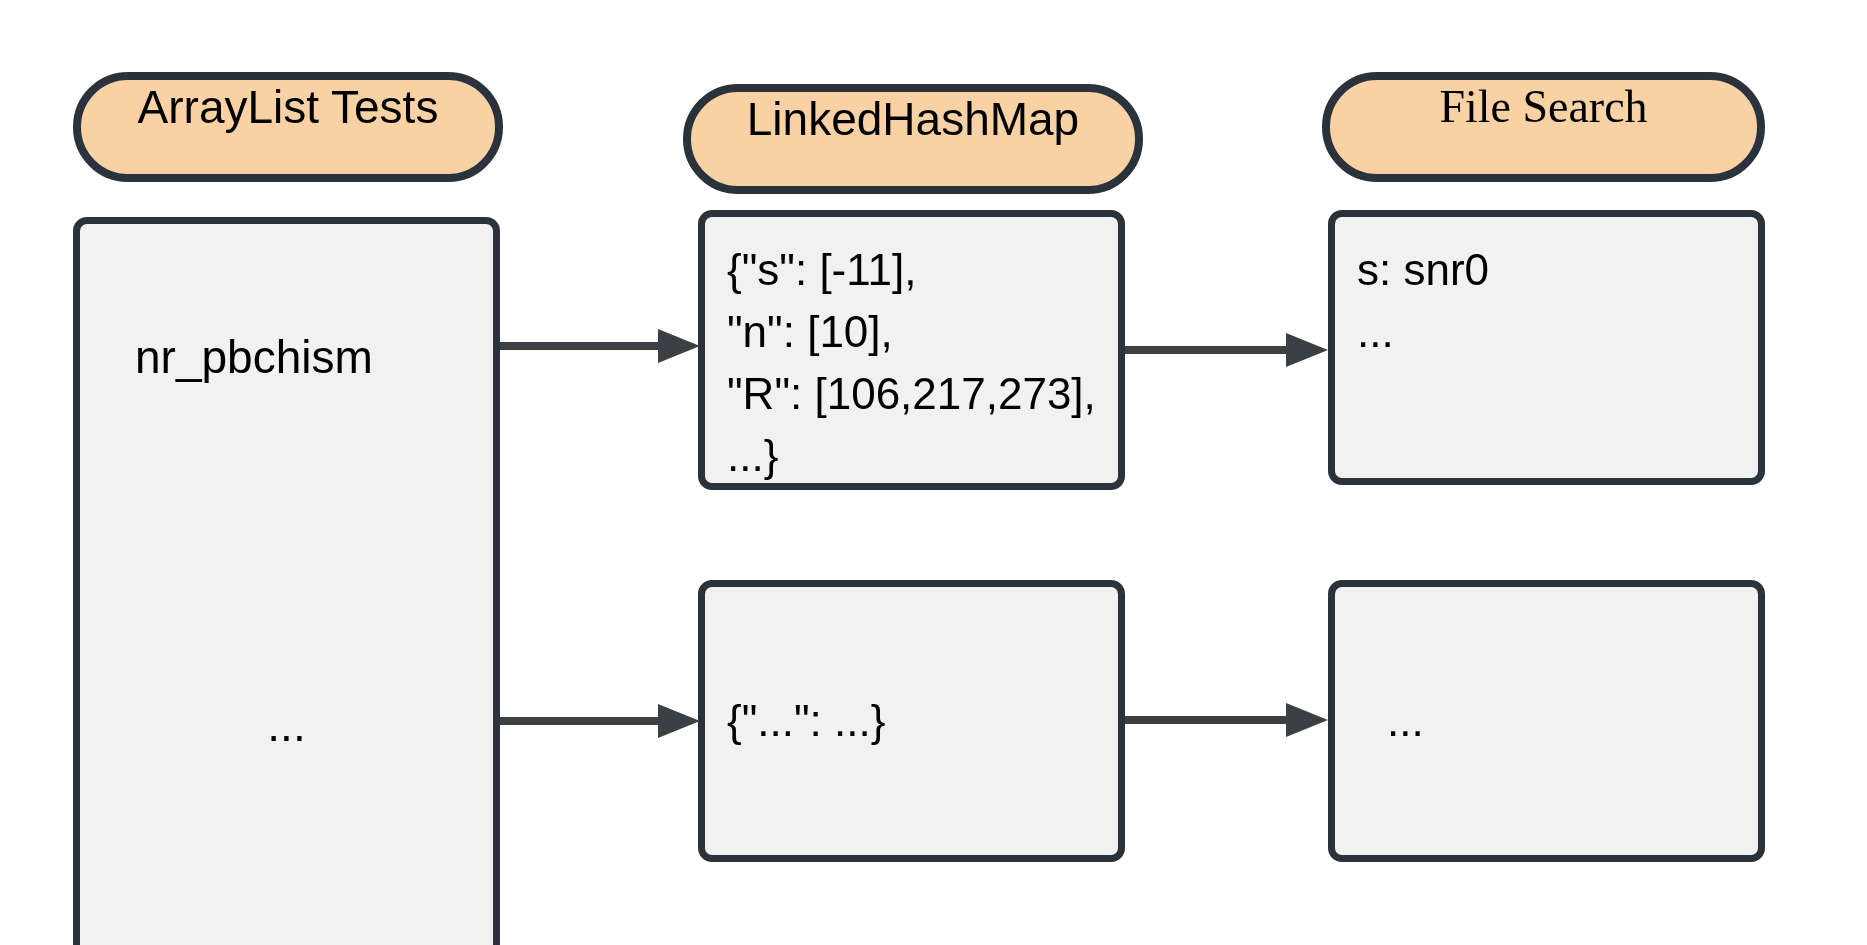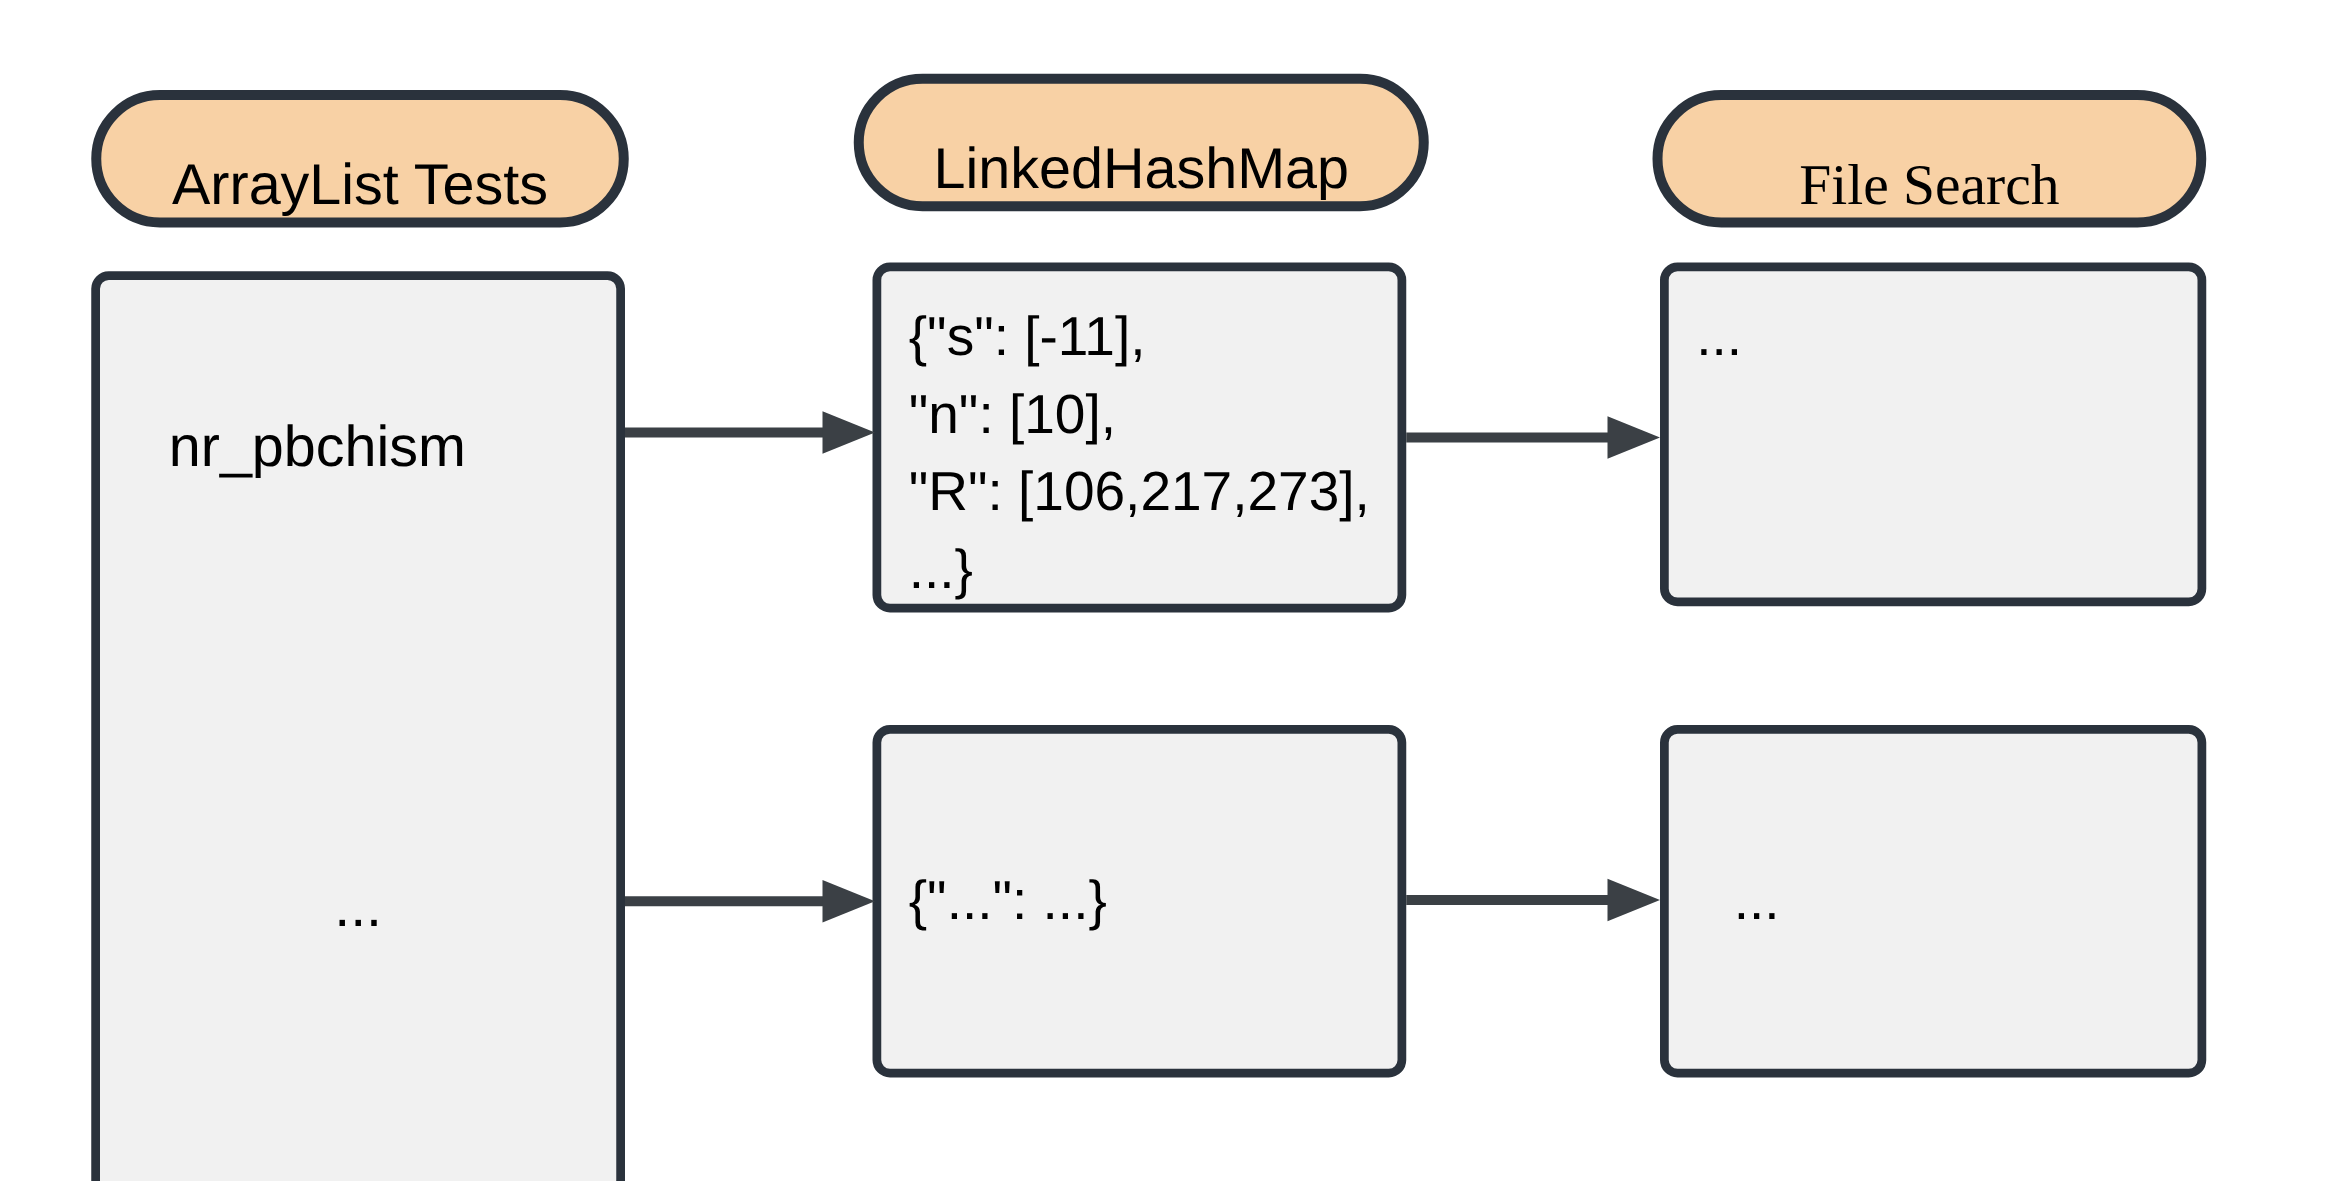--- a/index.html
+++ b/index.html
@@ -21,26 +21,26 @@
   }
   .diagram{position:absolute;inset:0;}
 
   
   .pill{
     position:absolute;
     height:110px;
     background:var(--pill-fill);
     border:8px solid var(--stroke);
     border-radius:55px;
-    display:flex;align-items:flex-end;justify-content:center;
+    display:flex;align-items:flex-start;justify-content:center;
     font-size:46px;
     white-space:nowrap;
   }
   .pill-1{left:73px;top:72px;width:430px;}
-  .pill-2{left:683px;top:59px;width:460px;}
+  .pill-2{left:683px;top:84px;width:460px;}
   .pill-3{left:1322px;top:72px;width:443px;font-family:Liberation Serif, serif;}
 
   
   .box{
     position:absolute;
     background:var(--box-fill);
     border:7px solid var(--stroke);
     border-radius:14px;
   }
   .box-arraylist{left:73px;top:217px;width:427px;height:741px;}
@@ -126,20 +126,21 @@
   </div>
 
   <div class="box box-map-bottom">
     <div class="box-center pad-22">
       <span>{"...": ...}</span>
     </div>
   </div>
 
   <div class="box box-search-top">
     <div class="box-lines">
+      <div>s: snr0</div>
       <div>...</div>
     </div>
   </div>
 
   <div class="box box-search-bottom">
     <div class="box-center pad-52">
       <span>...</span>
     </div>
   </div>
 

